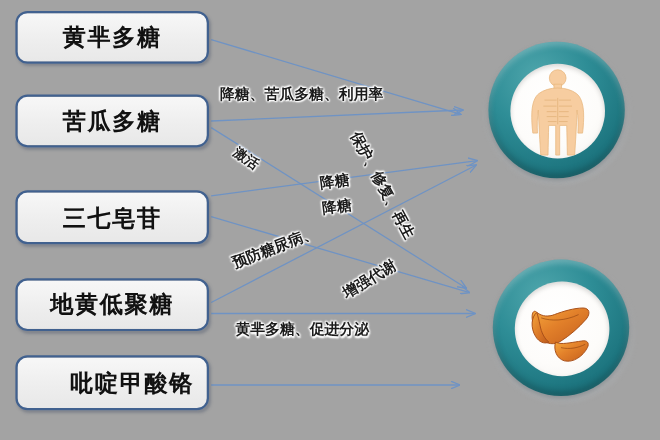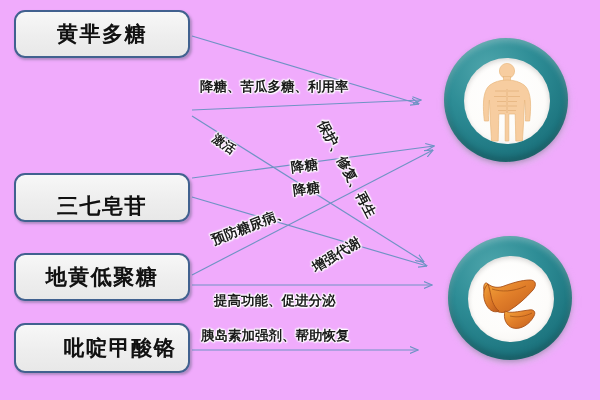--- a/index.html
+++ b/index.html
@@ -4,21 +4,21 @@
 <style>
   html, body {
     margin: 0;
     padding: 0;
     background: #ffffff;
   }
   #canvas {
     position: relative;
     width: 600px;
     height: 400px;
-    background: #f0abfc;
+    background: #a3a3a3;
     overflow: hidden;
     font-family: "DejaVu Sans", "Liberation Sans", sans-serif;
   }
 
   
   .box {
     position: absolute;
     left: 14px;
     width: 176px;
     box-sizing: border-box;
@@ -31,21 +31,21 @@
     justify-content: center;
     color: #111111;
     font-family: "DejaVu Serif", "Liberation Serif", serif;
     font-size: 21px;
     font-weight: 700;
     letter-spacing: 1.5px;
     text-shadow: 0 0 0.5px rgba(0,0,0,0.35);
   }
   #box-0 { top: 10px;  height: 48px; }
   #box-1 { top: 86px;  height: 48px; }
-  #box-2 { top: 173px; height: 49px; align-items: flex-end; }
+  #box-2 { top: 173px; height: 49px; }
   #box-3 { top: 253px; height: 48px; font-family: Liberation Serif, serif; }
   #box-4 { top: 323px; height: 50px; padding-left: 36px; }
 
   
   #connectors {
     position: absolute;
     left: 0;
     top: 0;
     width: 600px;
     height: 400px;
@@ -136,20 +136,23 @@
 
       <line x1="192" y1="285" x2="432" y2="285"></line>
 
       <line x1="192" y1="350" x2="418" y2="350"></line>
     </g>
   </svg>
 
   <div class="box" id="box-0">
     <span>黄芈多糖</span>
   </div>
+  <div class="box" id="box-1">
+    <span>苦瓜多糖</span>
+  </div>
   <div class="box" id="box-2">
     <span>三七皂苷</span>
   </div>
   <div class="box" id="box-3">
     <span>地黄低聚糖</span>
   </div>
   <div class="box" id="box-4">
     <span>吡啶甲酸铬</span>
   </div>
 
@@ -160,23 +163,22 @@
   <div class="edge-label" id="lbl-2" style="left:322px; top:114px; transform: rotate(62deg);">保护、修复、再生</div>
 
   <div class="edge-label" id="lbl-3" style="left:291px; top:160px; transform: rotate(-7deg);">降糖</div>
 
   <div class="edge-label" id="lbl-4" style="left:293px; top:183px; transform: rotate(-7deg);">降糖</div>
 
   <div class="edge-label" id="lbl-5" style="left:212px; top:233px; transform: rotate(-21deg);">预防糖尿病、</div>
 
   <div class="edge-label" id="lbl-6" style="left:313px; top:261px; transform: rotate(-31deg);">增强代谢</div>
 
-  <div class="edge-label" id="lbl-7" style="left:214px; top:293px;">提高功能、促进分泌</div>
-
-  <div class="edge-label" id="lbl-8" style="left:201px; top:328px;">胰岛素加强剂、帮助恢复</div>
+  <div class="edge-label" id="lbl-7" style="left:214px; top:293px;">黄芈多糖、促进分泌</div>
+
 
   <div class="icon-wrap" id="icon-body">
     <div class="ring-shadow"></div>
     <div class="ring"></div>
     <div class="ring-inner">
       <svg width="86" height="86" viewBox="0 0 86 86">
         <g fill="#f7cda0" stroke="#e8b87f" stroke-width="0.7">
 
           <circle cx="43" cy="13" r="7.6"></circle>
 

